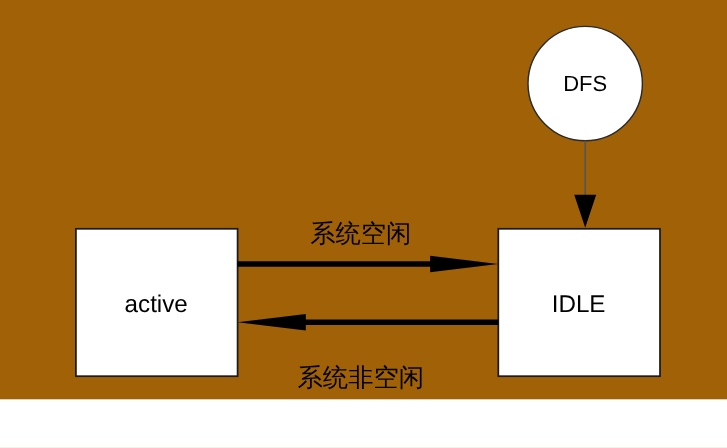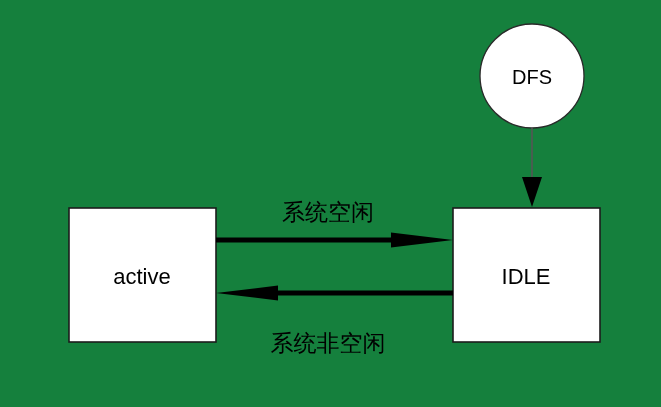--- a/index.html
+++ b/index.html
@@ -4,22 +4,22 @@
 <style>
   * { margin: 0; padding: 0; box-sizing: border-box; }
   html, body {
     width: 661px; height: 407px;
     background: #ffffff;
     font-family: "Liberation Sans", sans-serif;
     overflow: hidden;
   }
   .canvas {
     position: relative;
-    width: 661px; height: 407px;
-    background: #15803d;
+    width: 661px; height: 363px;
+    background: #a16207;
   }
   svg text {
     fill: #000000;
     font-family: "Liberation Sans", sans-serif;
   }
   .node-label { font-size: 22px; }
   .circle-label { font-size: 20px; }
   .edge-label { font-size: 23px; }
 </style>
 </head>

